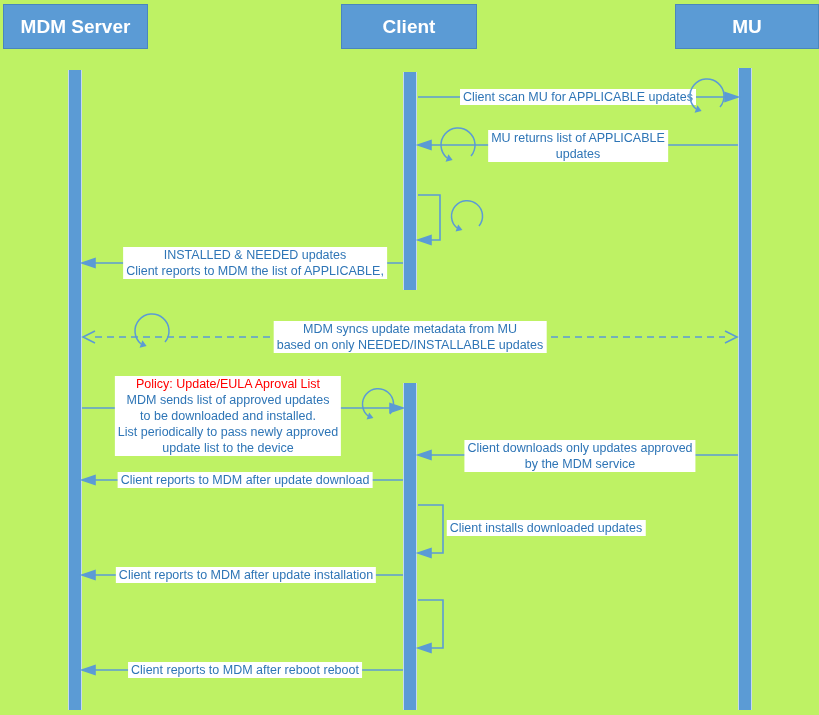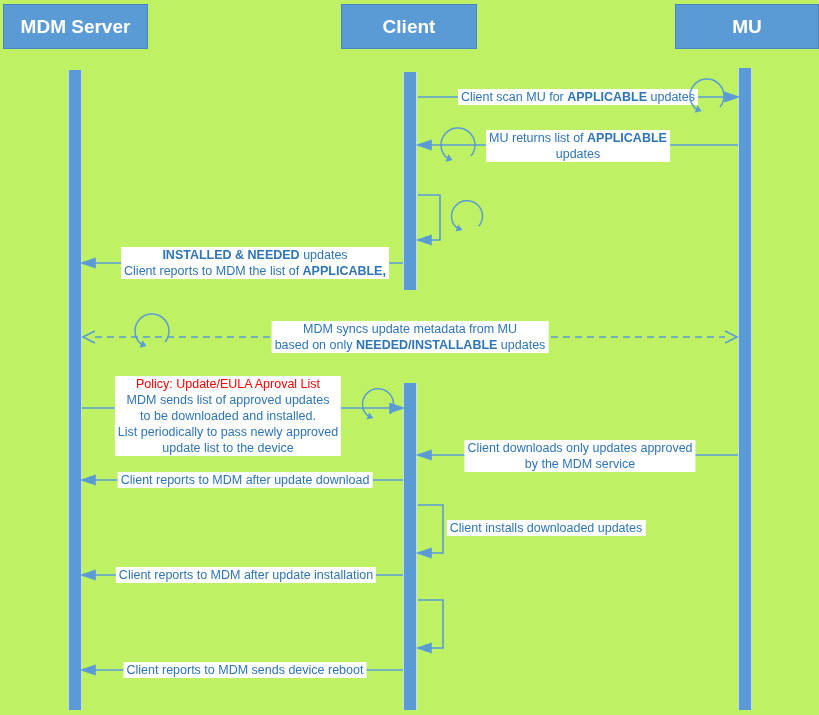--- a/index.html
+++ b/index.html
@@ -17,21 +17,21 @@
     border-left:1px solid #c4daf0; border-right:1px solid #c4daf0;
     box-sizing:border-box; z-index:1;
   }
   svg.layer { position:absolute; left:0; top:0; z-index:2; }
   svg.layer-top { position:absolute; left:0; top:0; z-index:4; pointer-events:none; }
   .label {
     position:absolute; transform:translate(-50%,-50%);
     text-align:center; color:#2e75b6; font-size:12.5px; line-height:16px;
     background:#ffffff; white-space:nowrap; padding:0 3px; z-index:3;
   }
-  .label b { font-weight:bold; }
+  .label b { font-weight:normal; }
   .label .red { color:#ff0000; }
 </style>
 </head>
 <body>
 
 <div class="canvas">
 
   <div class="pbox" style="left:3px;top:4px;width:145px;height:45px">MDM Server</div>
   <div class="pbox" style="left:341px;top:4px;width:136px;height:45px">Client</div>
   <div class="pbox" style="left:675px;top:4px;width:144px;height:45px">MU</div>
@@ -136,21 +136,21 @@
   <div class="label" style="left:546px;top:528px">
       <div><span>Client installs downloaded updates</span></div>
     </div>
   <div class="label" style="left:245px;top:480px">
       <div><span>Client reports to MDM after update download</span></div>
     </div>
   <div class="label" style="left:246px;top:575px">
       <div><span>Client reports to MDM after update installation</span></div>
     </div>
   <div class="label" style="left:245px;top:670px">
-      <div><span>Client reports to MDM sends device reboot</span></div>
+      <div><span>Client reports to MDM after reboot reboot</span></div>
     </div>
 
   <svg class="layer-top" width="819" height="715">
     <g stroke="#5b9bd5" stroke-width="1.5" fill="none">
       <g transform="translate(707,96)">
         <path d="M 13 11 A 17 17 0 1 0 -11 13"></path>
         <polygon points="-5.4,15 -9.6,9.2 -12.4,16.8" fill="#5b9bd5" stroke="none"></polygon>
       </g>
       <g transform="translate(458,145)">
         <path d="M 13 11 A 17 17 0 1 0 -11 13"></path>

